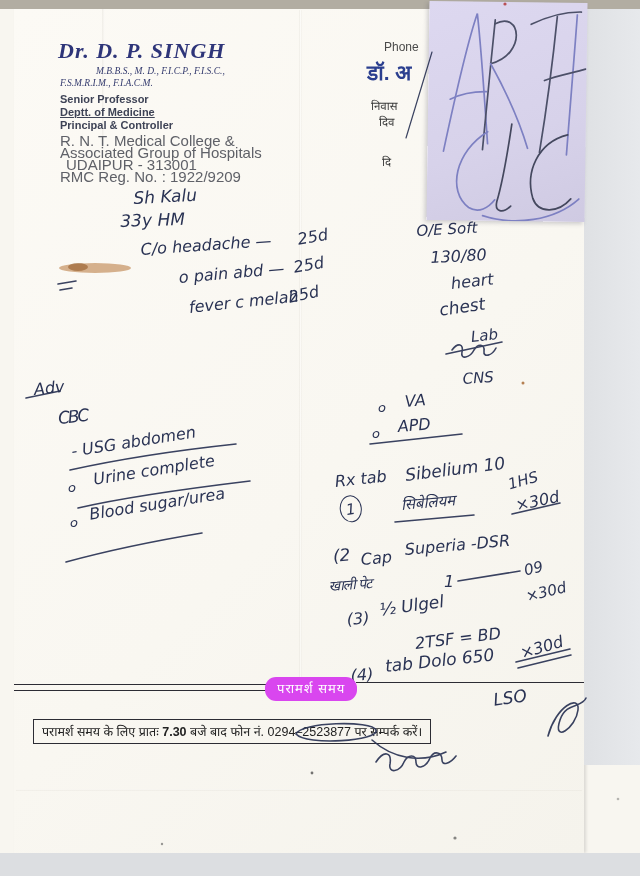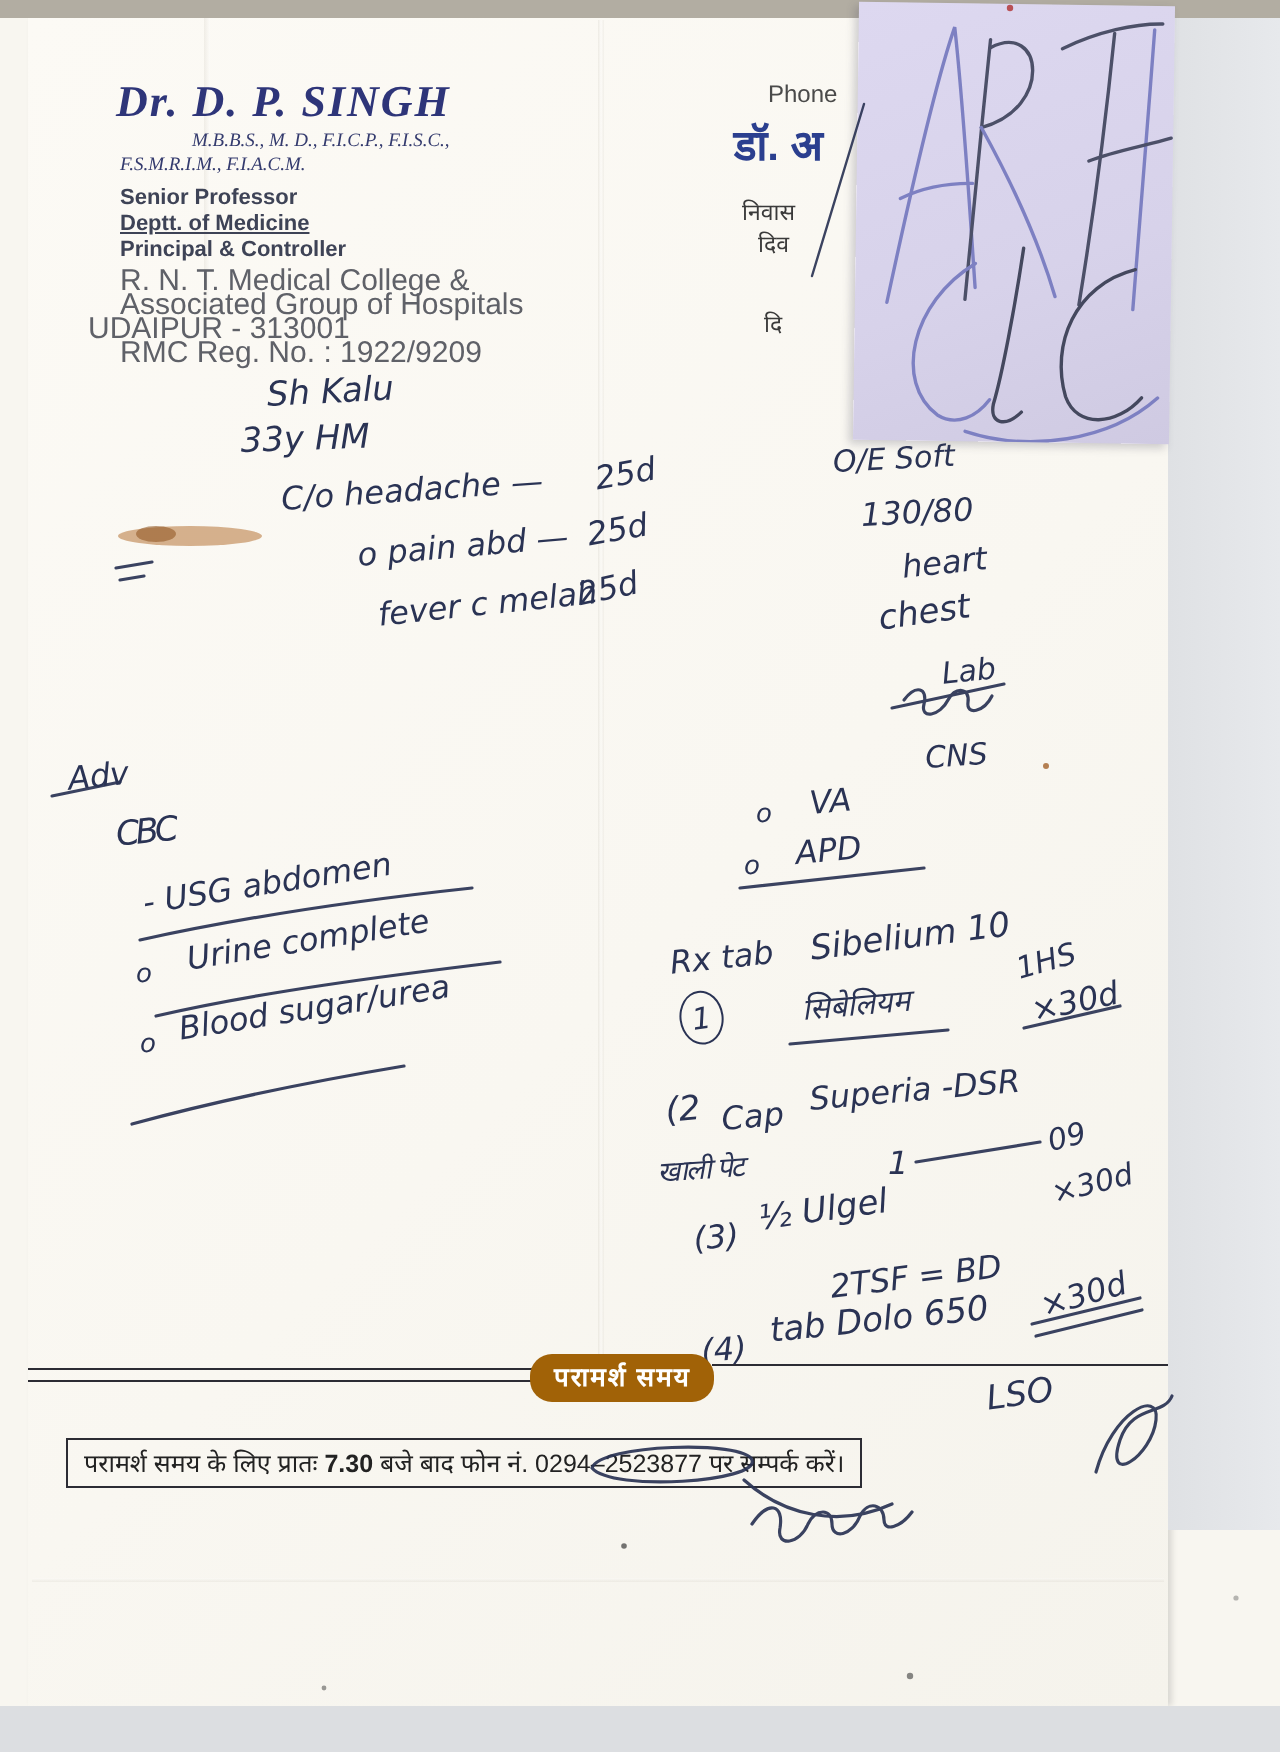--- a/index.html
+++ b/index.html
@@ -24,21 +24,21 @@
   .org{font-size:15px;color:#5f6168;}
   .hindi-big{font-size:21px;font-weight:bold;color:#2b3f8f;}
   .hindi-sm{font-size:11.5px;color:#3a3a3a;}
   
   .hw{position:absolute;white-space:nowrap;font-family:"DejaVu Sans",sans-serif;
       font-style:italic;color:#2a3354;transform-origin:left top;}
   .circled{border:1.6px solid #2a3354;border-radius:50%;display:flex;
       align-items:center;justify-content:center;font-style:italic;}
   
   .rule{position:absolute;height:0;border-top:1.4px solid #2c2c34;}
-  .badge{position:absolute;background:#a16207;color:#ffffff;font-weight:bold;
+  .badge{position:absolute;background:#d946ef;color:#ffffff;font-weight:normal;
       font-size:13px;border-radius:11px;padding:2px 12px 4px;letter-spacing:1px;}
   .timing{position:absolute;font-size:12.5px;color:#222;white-space:nowrap;}
   .contact-box{position:absolute;border:1.6px solid #2c2c34;font-size:12.5px;color:#222;
       padding:3px 8px;white-space:nowrap;background:transparent;}
   .sticky{position:absolute;left:428px;top:2px;width:158px;height:219px;
       background:linear-gradient(160deg,#ddd8f0 0%,#d7d2ea 60%,#cfcae2 100%);
       transform:rotate(.8deg);box-shadow:-2px 2px 4px rgba(70,70,90,.25);}
   svg{display:block;}
   .ink-overlay{position:absolute;left:0;top:0;pointer-events:none;}
 </style>
@@ -57,21 +57,21 @@
   <div class="crease" style="left:16px;top:789px;width:566px;height:2px;background:linear-gradient(0deg,rgba(120,110,90,.08),rgba(255,255,255,.3));"></div>
 
   <div class="prt name-en" style="left:58px;top:38px;">Dr. D. P. SINGH</div>
   <div class="prt cred" style="left:60px;top:66px;margin-left:36px;">M.B.B.S., M. D., F.I.C.P., F.I.S.C.,</div>
   <div class="prt cred" style="left:60px;top:78px;">F.S.M.R.I.M., F.I.A.C.M.</div>
   <div class="prt role" style="left:60px;top:93px;">Senior Professor</div>
   <div class="prt role" style="left:60px;top:106px;text-decoration:underline;">Deptt. of Medicine</div>
   <div class="prt role" style="left:60px;top:119px;">Principal &amp; Controller</div>
   <div class="prt org" style="left:60px;top:132px;">R. N. T. Medical College &amp;</div>
   <div class="prt org" style="left:60px;top:144px;">Associated Group of Hospitals</div>
-  <div class="prt org" style="left:44px;top:156px;text-align:right;">UDAIPUR - 313001</div>
+  <div class="prt org" style="left:66px;top:156px;text-align:right;">UDAIPUR - 313001</div>
   <div class="prt org" style="left:60px;top:168px;">RMC Reg. No. : 1922/9209</div>
 
   <div class="prt org" style="left:384px;top:40px;font-size:12px;color:#4a4a4a;">Phone</div>
   <div class="prt hindi-big" style="left:367px;top:58px;">डॉ. अ</div>
   <div class="prt hindi-sm" style="left:371px;top:98px;">निवास</div>
   <div class="prt hindi-sm" style="left:379px;top:114px;">दिव</div>
   <div class="prt hindi-sm" style="left:382px;top:154px;">दि</div>
 
   <div class="hw" style="left:133px;top:188px;font-size:17px;transform:rotate(-3deg);">Sh Kalu</div>
   <div class="hw" style="left:120px;top:211px;font-size:17px;transform:rotate(-2deg);">33y HM</div>

